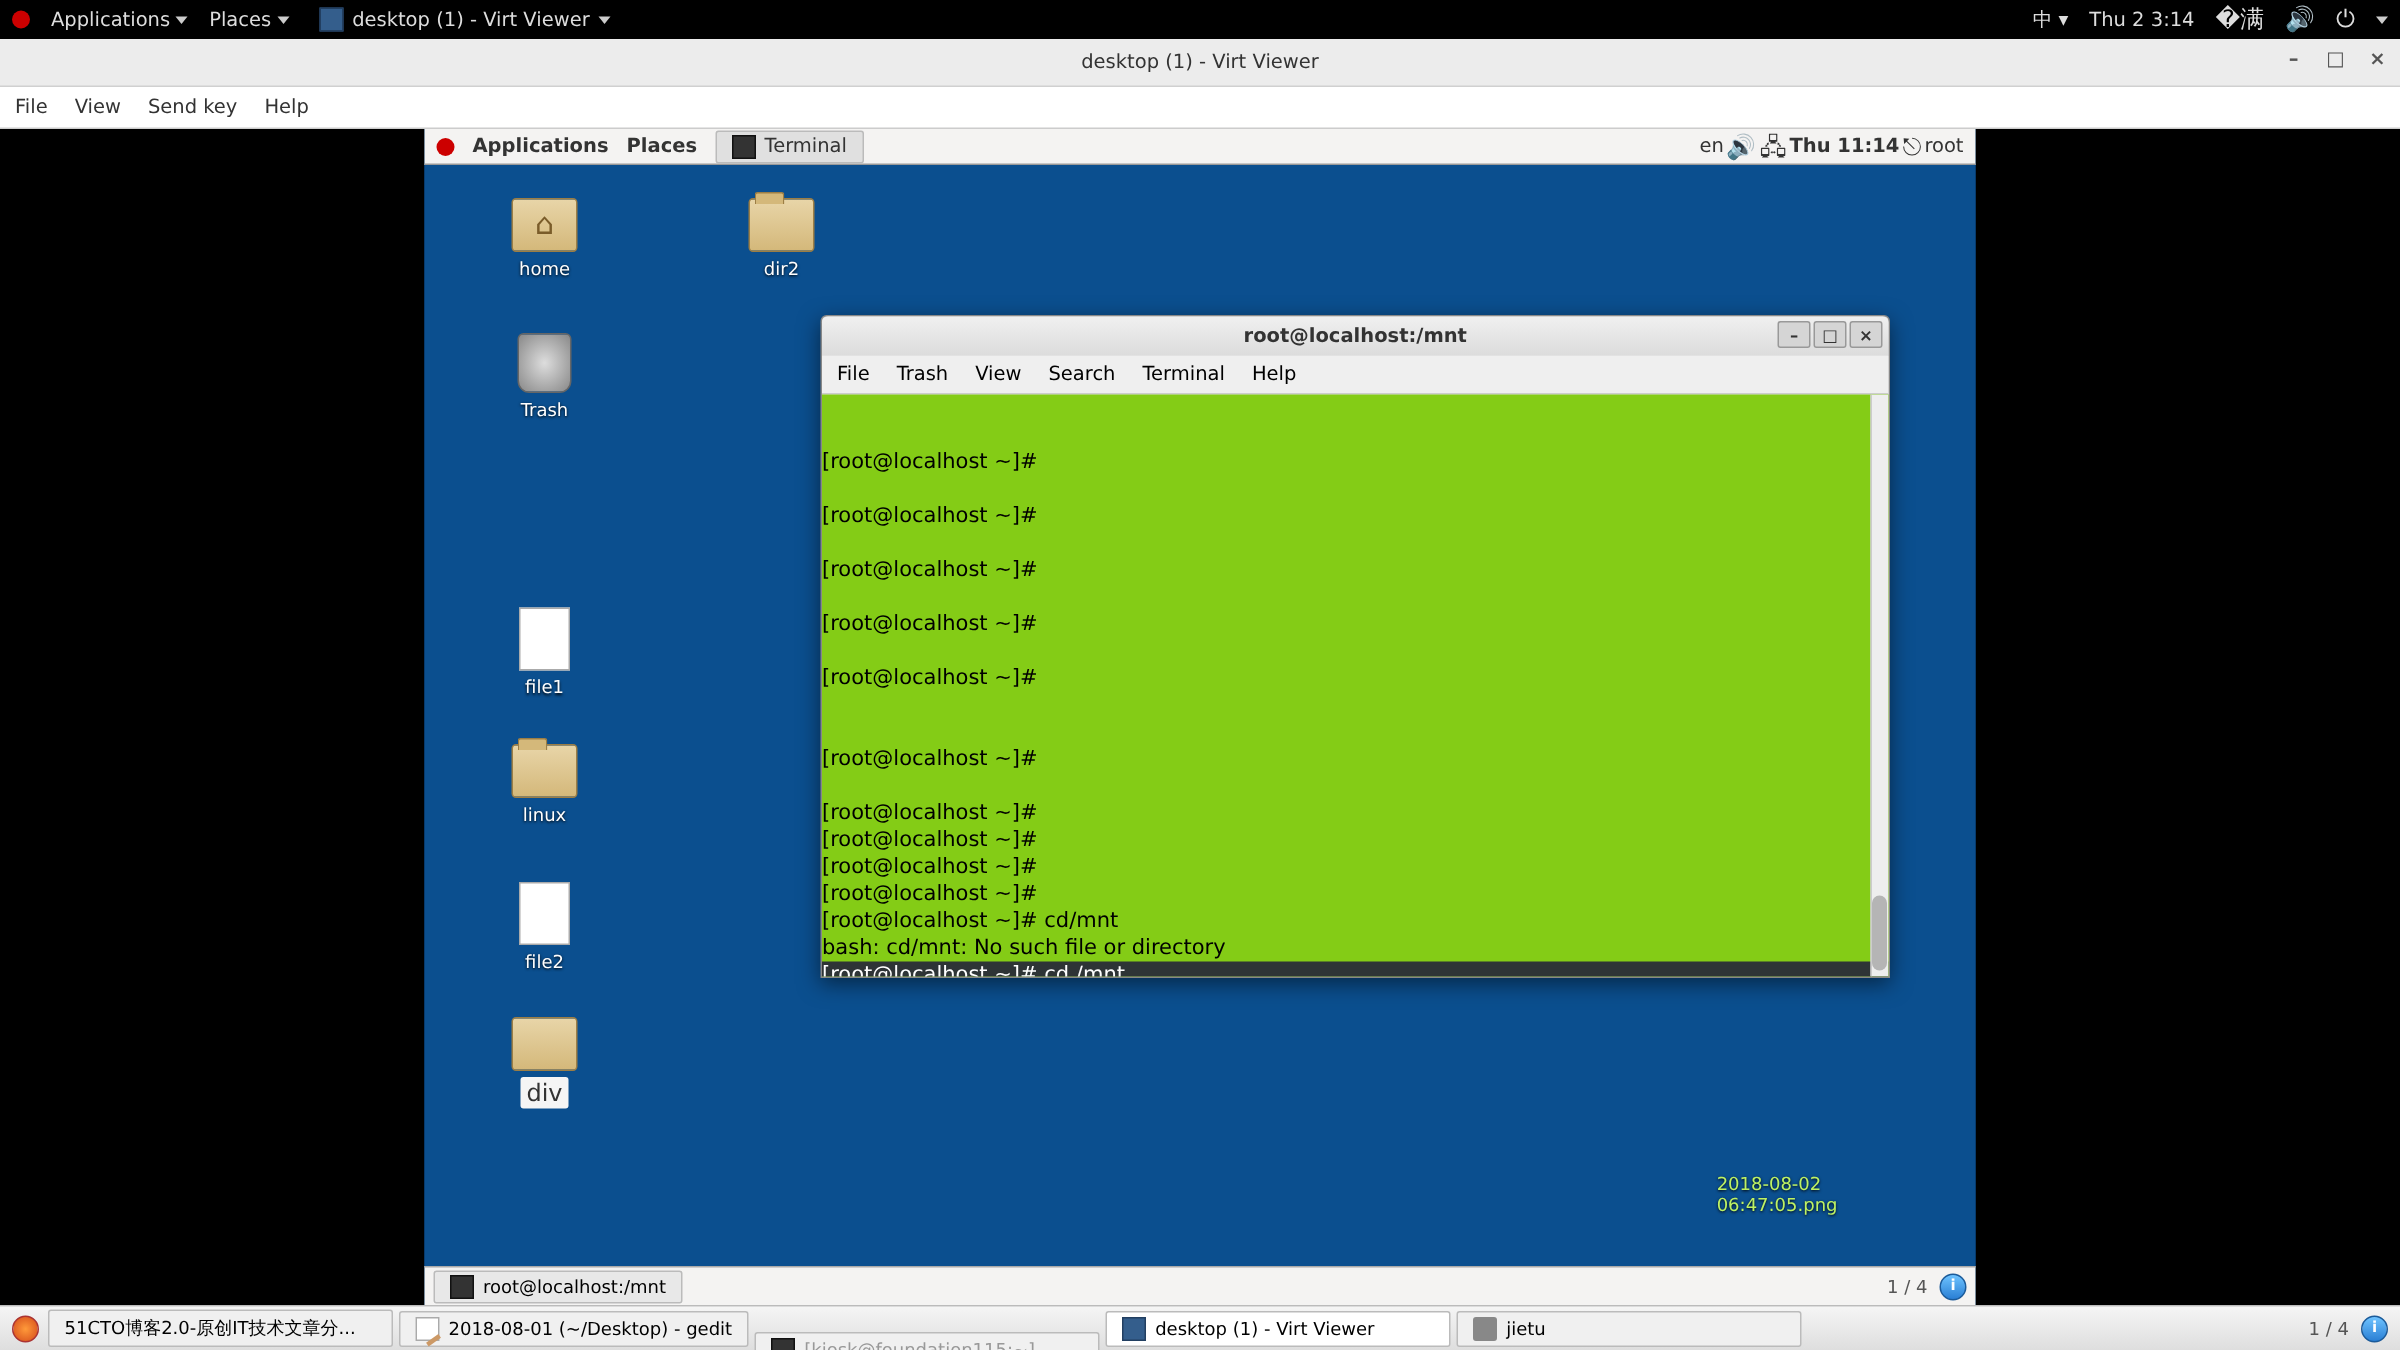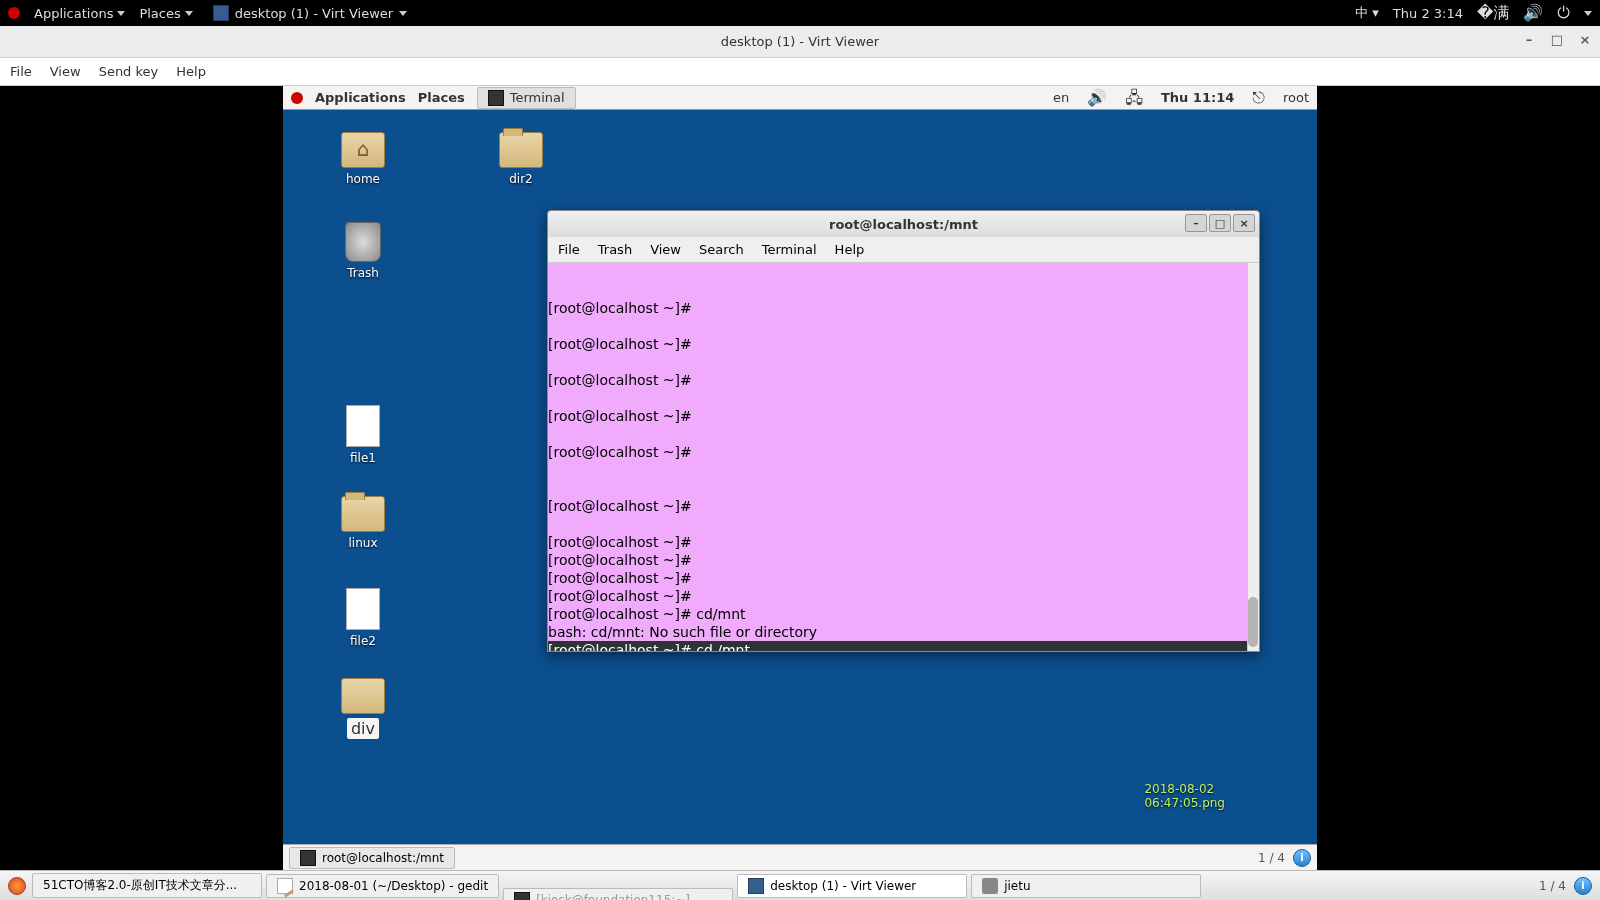--- a/index.html
+++ b/index.html
@@ -21,21 +21,21 @@
 .vv-menu { height: 28px; background: #fff; display: flex; align-items: center; gap: 18px; padding: 0 10px; font-size: 13px; color: #333; border-bottom: 1px solid #ccc; }
 .vv-menu span { cursor: pointer; }
 
 
 .vm-viewport { flex: 1; background: #000; display: flex; justify-content: center; }
 .vm-screen { width: 1034px; background: #0b4f8f; position: relative; display: flex; flex-direction: column; }
 
 
 .inner-panel { height: 24px; background: #f4f3f2; color: #333; display: flex; align-items: center; padding: 0 8px; font-size: 13px; border-bottom: 1px solid #999; }
 .inner-panel .left { display: flex; align-items: center; gap: 12px; }
-.inner-panel .right { margin-left: auto; display: flex; align-items: center; gap: 18px; }
+.inner-panel .right { margin-left: auto; display: flex; align-items: center; gap: 2px; }
 .inner-panel .task { display: flex; align-items: center; gap: 6px; background: #e0e0e0; padding: 2px 10px; border: 1px solid #bbb; border-radius: 2px; }
 .redhat { width: 12px; height: 12px; background: #c00; border-radius: 50%; display: inline-block; }
 
 
 .inner-desktop { flex: 1; background: #0b4f8f; position: relative; }
 .dicon { position: absolute; width: 80px; text-align: center; color: #fff; font-size: 12px; cursor: pointer; }
 .dicon .ic { width: 44px; height: 36px; margin: 0 auto 4px; }
 .dicon .lbl { text-shadow: 0 1px 2px #000; }
 .folder { background: linear-gradient(#e8d5a8, #d4b87a); border-radius: 3px; border: 1px solid #9c7e45; position: relative; }
 .folder::before { content: ""; position: absolute; top: -5px; left: 3px; width: 18px; height: 7px; background: #d4b87a; border-radius: 2px 2px 0 0; border: 1px solid #9c7e45; border-bottom: none; }
@@ -52,21 +52,21 @@
 .inner-taskbar .right { margin-left: auto; display: flex; align-items: center; gap: 8px; color: #555; }
 .blue-badge { width: 18px; height: 18px; border-radius: 50%; background: linear-gradient(#6ec3ff,#2a7fd4); border: 1px solid #1b5a99; display: flex; align-items: center; justify-content: center; color: #fff; font-size: 10px; font-weight: bold; }
 
 
 .term-window { position: absolute; left: 264px; top: 100px; width: 713px; background: #e0e0e0; border: 1px solid #888; border-radius: 4px 4px 0 0; box-shadow: 0 4px 14px rgba(0,0,0,0.5); }
 .term-title { height: 26px; background: linear-gradient(#f0f0f0,#dcdcdc); border-radius: 4px 4px 0 0; display: flex; align-items: center; justify-content: center; font-size: 13px; color: #333; position: relative; font-weight: bold; }
 .term-ctrls { position: absolute; right: 4px; top: 3px; display: flex; gap: 2px; }
 .term-btn { width: 22px; height: 18px; background: #d5d5d5; border: 1px solid #999; border-radius: 2px; font-size: 11px; display: flex; align-items: center; justify-content: center; cursor: pointer; }
 .term-menu { height: 26px; background: #efefef; display: flex; align-items: center; gap: 18px; padding: 0 10px; font-size: 13px; border-bottom: 1px solid #ccc; }
 .term-menu span { cursor: pointer; }
-.term-body { background: #f0abfc; font-family: "DejaVu Sans Mono", monospace; font-size: 14px; line-height: 18px; white-space: pre; color: #000; height: 388px; overflow: hidden; position: relative; }
+.term-body { background: #84cc16; font-family: "DejaVu Sans Mono", monospace; font-size: 14px; line-height: 18px; white-space: pre; color: #000; height: 388px; overflow: hidden; position: relative; }
 .term-body .sel { background: #2e3436; color: #fff; display: block; }
 .term-scroll { position: absolute; right: 0; top: 0; bottom: 0; width: 12px; background: #eee; border-left: 1px solid #ccc; }
 .term-thumb { position: absolute; right: 1px; width: 10px; height: 50px; bottom: 4px; background: #b5b5b5; border-radius: 5px; }
 
 
 .outer-bottom { position: absolute; bottom: 0; left: 0; right: 0; height: 30px; background: linear-gradient(#f5f5f5,#dedede); border-top: 1px solid #bbb; display: flex; align-items: center; padding: 0 8px; font-size: 12px; }
 .outer-bottom .task { display: flex; align-items: center; gap: 6px; padding: 3px 10px; border: 1px solid #bbb; border-radius: 2px; background: #f0f0f0; margin-right: 4px; cursor: pointer; min-width: 230px; }
 .outer-bottom .task.active { background: #fff; }
 .outer-bottom .task.dim { color: #999; margin-top: 28px; }
 .outer-bottom .right { margin-left: auto; display: flex; align-items: center; gap: 8px; color: #555; }

